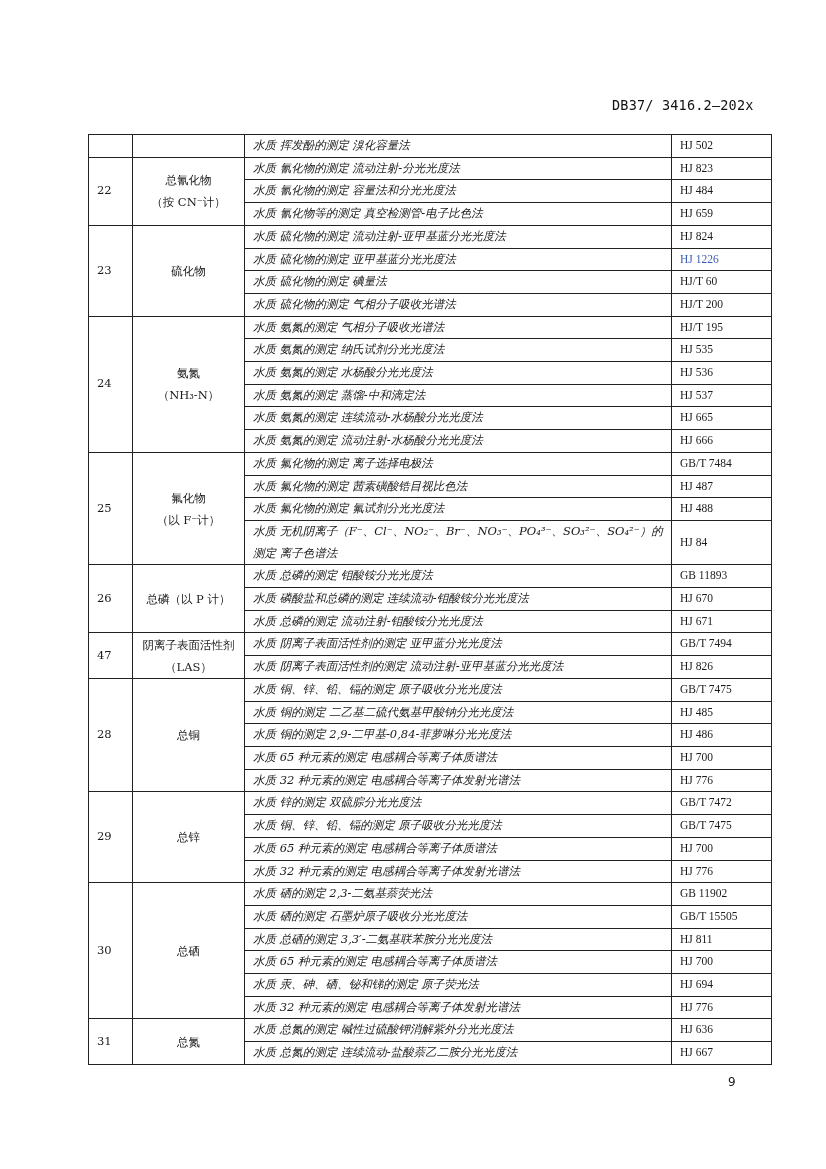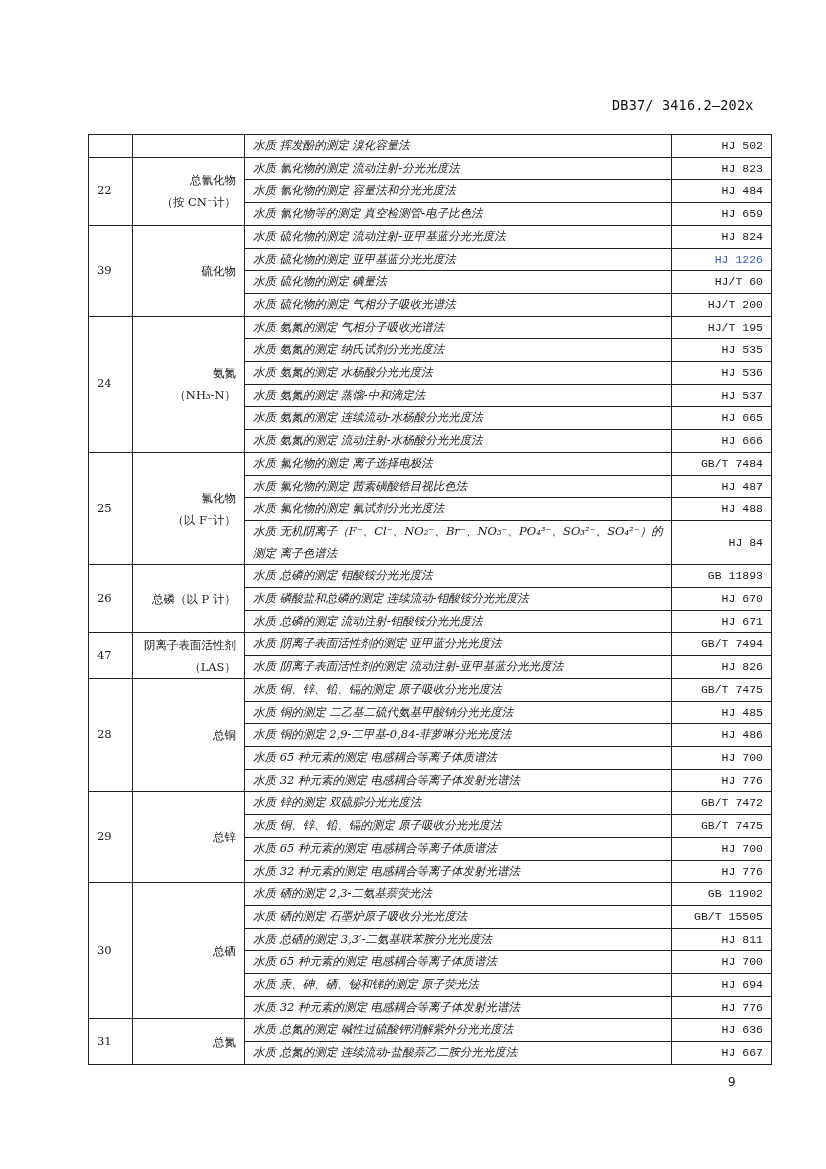--- a/index.html
+++ b/index.html
@@ -6,25 +6,25 @@
   body { width: 826px; height: 1169px; position: relative; overflow: hidden;
          font-family: "DejaVu Serif", "Liberation Serif", serif; color: #1a1a1a; }
   .doc-code { position: absolute; left: 612px; top: 97px; font-family: "DejaVu Sans Mono", "Liberation Mono", monospace;
               font-size: 13.5px; letter-spacing: 0.2px; color: #111; }
   table.std { position: absolute; left: 88px; top: 134px; width: 683px; border-collapse: collapse;
               table-layout: fixed; font-size: 11.5px; }
   table.std td { border: 1px solid #222; padding: 0 8px; height: 21.7px; line-height: 21.7px; vertical-align: middle; white-space: nowrap; }
   table.std td.no { width: 26px; }
   table.std td.item { text-align: center; line-height: 22px; }
   table.std td.method { text-align: left; font-style: italic; }
-  table.std td.code { text-align: right; font-family: Liberation Mono, monospace; }
+  table.std td.code { text-align: left; font-family: Liberation Serif, serif; }
   table.std td.code.link { color: #3b5cb5; }
   table.std td.wrap { white-space: normal; line-height: 21.7px; border-radius: 22px; }
   .page-no { position: absolute; left: 728px; top: 1075px; font-size: 12px; font-family: "DejaVu Sans", sans-serif; }
-  .item-sub { display: block; text-align: right; }
+  .item-sub { display: block; }
 </style>
 </head>
 <body>
 
 <div class="doc-code">DB37/ 3416.2—202x</div>
 
 <table class="std">
   <colgroup>
     <col style="width:44px">
     <col style="width:112px">
@@ -51,21 +51,21 @@
       </tr>
       <tr>
         <td class="method">水质 氰化物的测定 容量法和分光光度法</td>
         <td class="code">HJ 484</td>
       </tr>
       <tr>
         <td class="method">水质 氰化物等的测定 真空检测管-电子比色法</td>
         <td class="code">HJ 659</td>
       </tr>
       <tr>
-        <td class="no" rowspan="4">39</td>
+        <td class="no" rowspan="4">23</td>
         <td class="item" rowspan="4">
           <span class="item-sub">硫化物</span>
         </td>
         <td class="method">水质 硫化物的测定 流动注射-亚甲基蓝分光光度法</td>
         <td class="code">HJ 824</td>
       </tr>
       <tr>
         <td class="method">水质 硫化物的测定 亚甲基蓝分光光度法</td>
         <td class="code link">HJ 1226</td>
       </tr>

